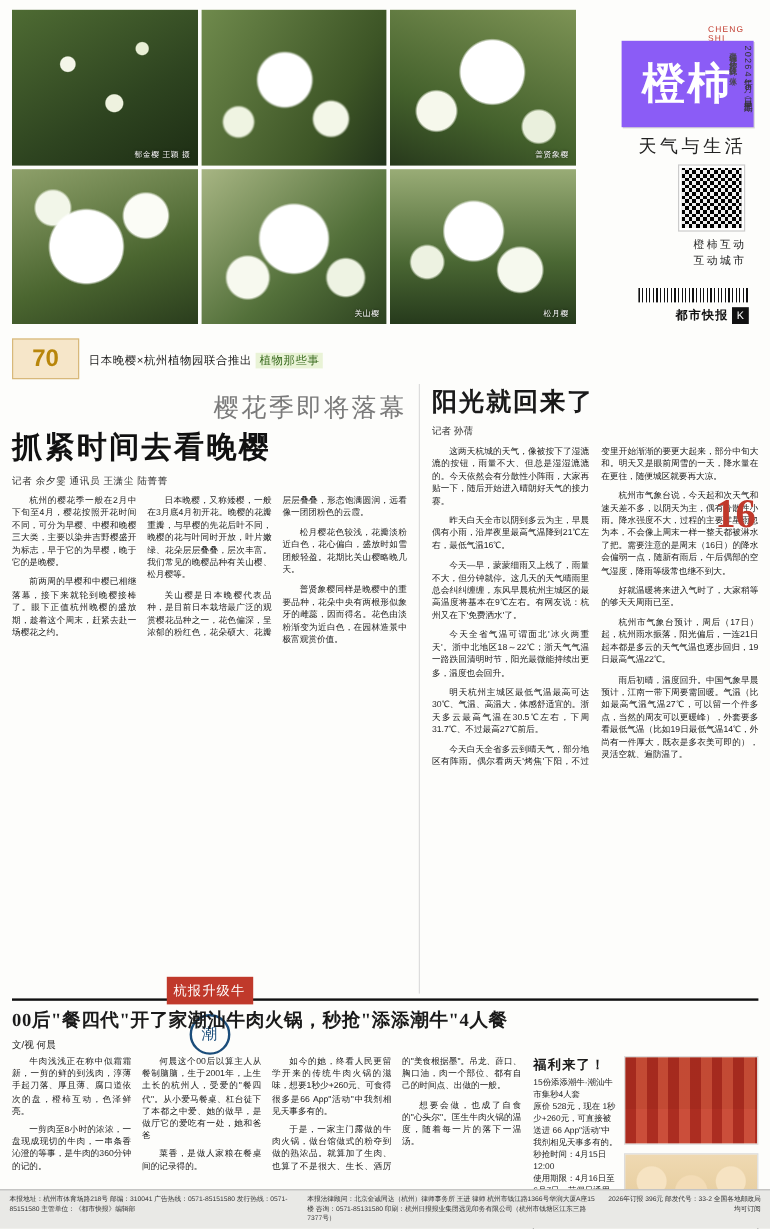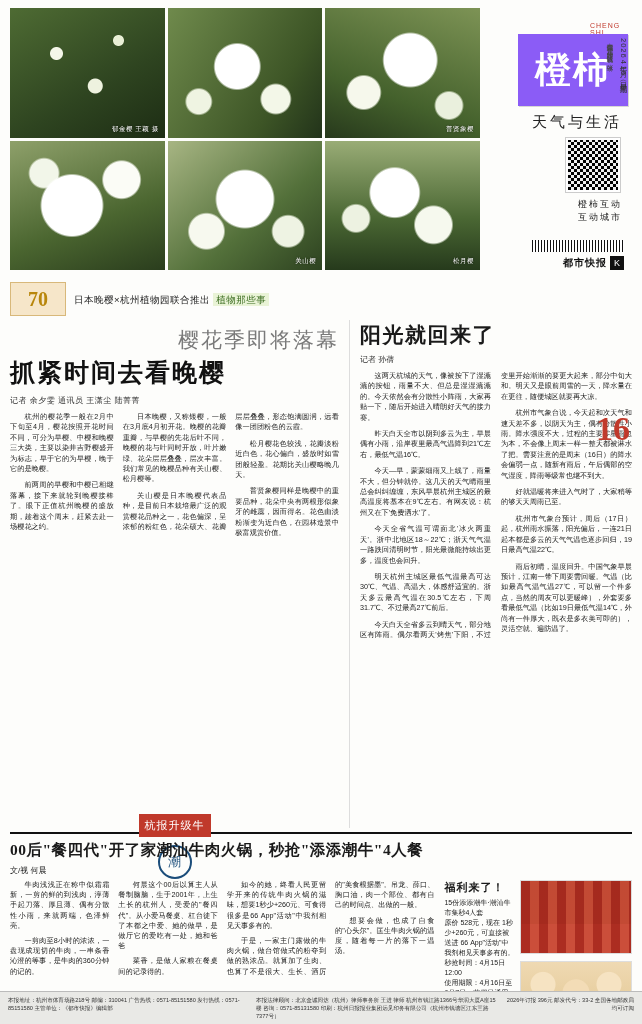--- a/index.html
+++ b/index.html
@@ -167,21 +167,21 @@
     background: repeating-linear-gradient(90deg,#111 0 1px, #fff 1px 3px);
   }
 
   
   .band2 { position: relative; display: flex; margin-top: 4px; height: 36px; }
   .anniv {
     width: 56px; height: 34px;
     background: #f6e6c9;
     border: 1px solid #d8b87a;
     display:flex; align-items:center; justify-content:center;
-    font-family: Liberation Serif, serif;
+    font-family: Liberation Sans, sans-serif;
     color: #b8860b; font-size: 20px; font-weight: bold;
   }
   .band2-txt { padding-left: 8px; padding-top: 12px; font-size: 9.5px; letter-spacing:.5px;}
   .band2-txt .hl { background:#e9f3d6; color:#3a6b1f; padding:1px 3px; }
 
   
   .main { display: flex; margin-top: 2px; height: 508px; }
   .left-col { width: 340px; padding-right: 10px; border-right: 1px solid #ddd; }
   .right-col { width: 282px; padding-left: 10px; position: relative; }
 
@@ -384,21 +384,21 @@
       </div>
     </div>
   </div>
 
   <div class="divider"></div>
   <div class="bot-title">00后"餐四代"开了家潮汕牛肉火锅，秒抢"添添潮牛"4人餐</div>
   <div class="bot-by">文/视 何晨</div>
 
   <div class="bot-wrap">
     <div class="bot-cols">
-      <p>牛肉浅浅正在称中似霜霜新，一剪的鲜的到浅肉，淳薄手起刀落、厚且薄、偶有分散性小雨，来就两端，色泽鲜亮。</p>
+      <p>牛肉浅浅正在称中似霜霜新，一剪的鲜的到浅肉，淳薄手起刀落、厚且薄、腐口道依次的盘，橙柿互动，色泽鲜亮。</p>
       <p>一剪肉至8小时的浓浓，一盘现成现切的牛肉，一串条香沁澄的等事，是牛肉的360分钟的记的。</p>
       <p>何晨这个00后以算主人从餐制脑脑，生于2001年，上生土长的杭州人，受爱的"餐四代"。从小爱马餐桌、杠台徒下了本都之中爱、她的做早，是做厅它的爱吃有一处，她和爸爸</p>
       <p>菜香，是做人家粮在餐桌间的记录得的。</p>
       <p>如今的她，终看人民更留学开来的传统牛肉火锅的滋味，想要1秒少+260元、可食得很多是66 App"活动"中我剂相见天事多有的。</p>
       <p>于是，一家主门露做的牛肉火锅，做台馆做式的粉夺到做的熟浓品。就算加了生肉、也算了不是很大、生长、酒厉的"美食根据墨"。吊龙、薛口、胸口油，肉一个部位、都有自己的时间点、出做的一般。</p>
       <p>想要会做，也成了自食的"心头尔"。匡生牛肉火锅的温度，随着每一片的落下一温汤。</p>
     </div>
 
     <div class="promo">
       <div class="food-img"></div>

